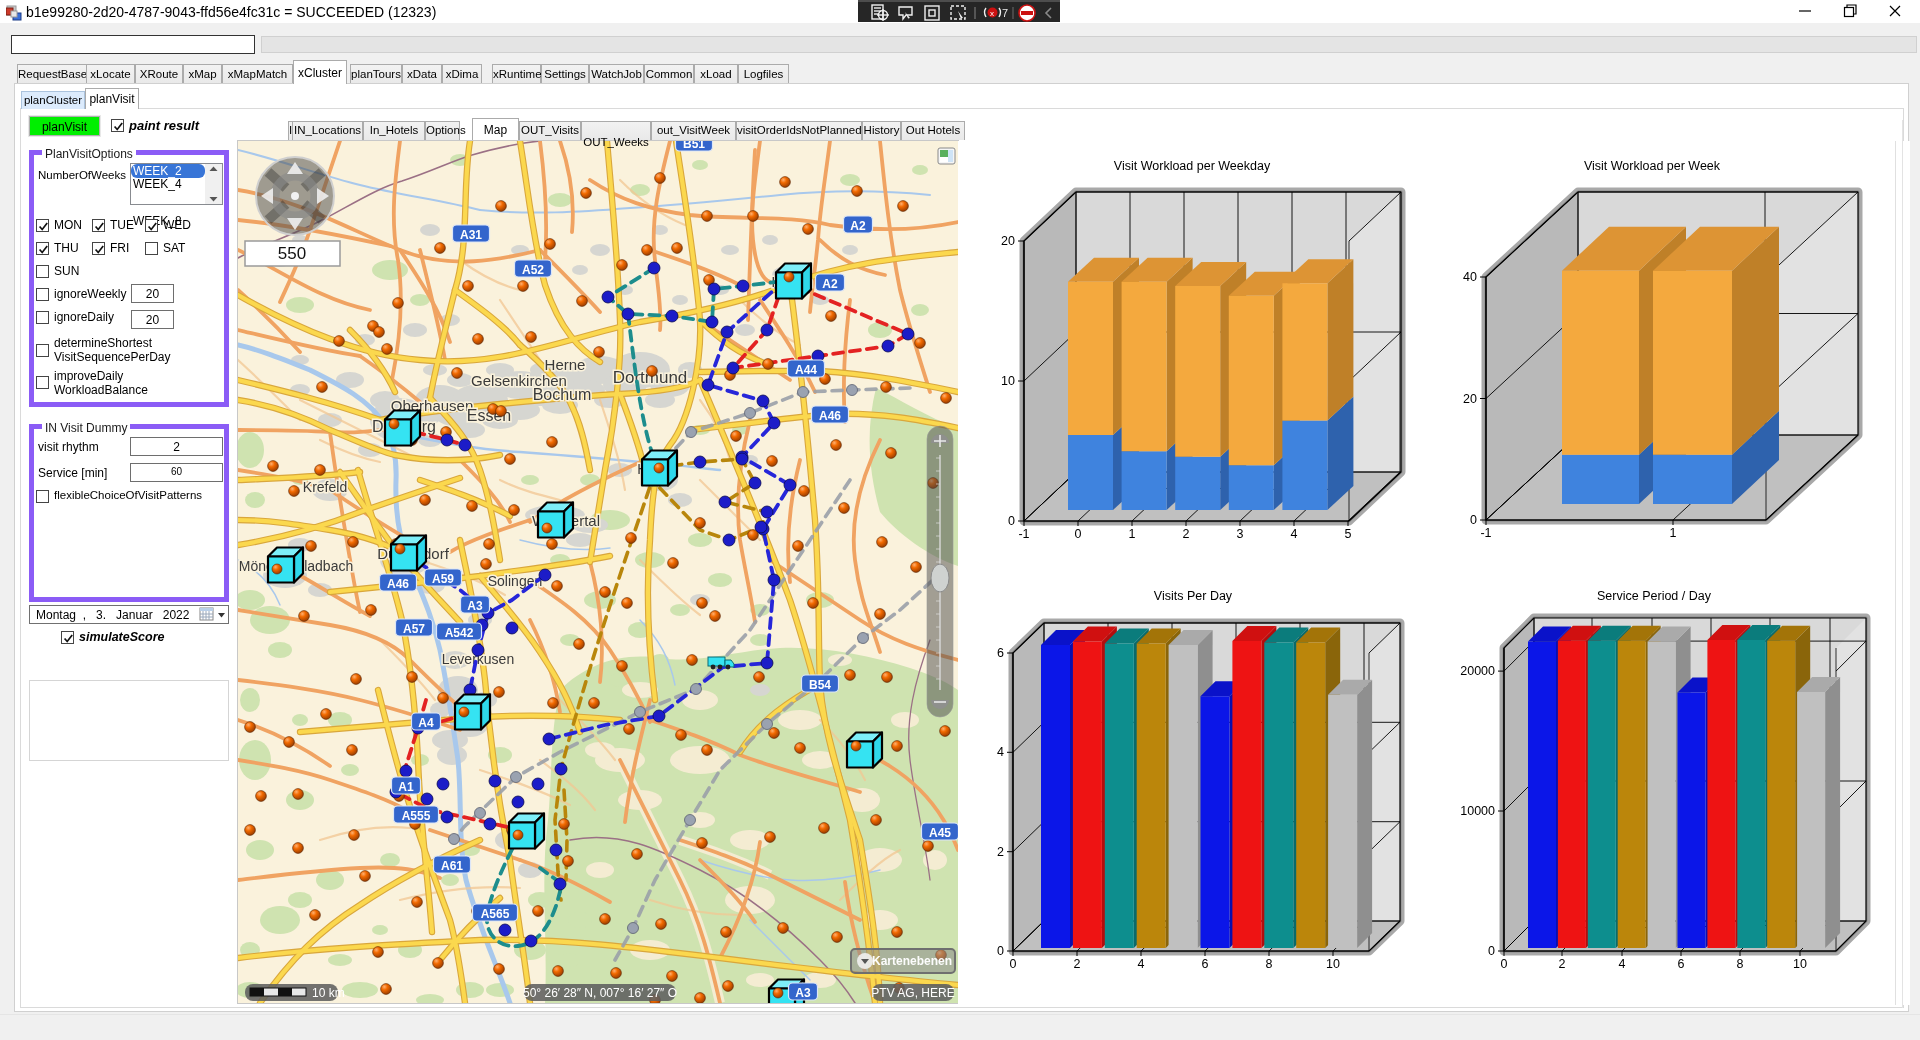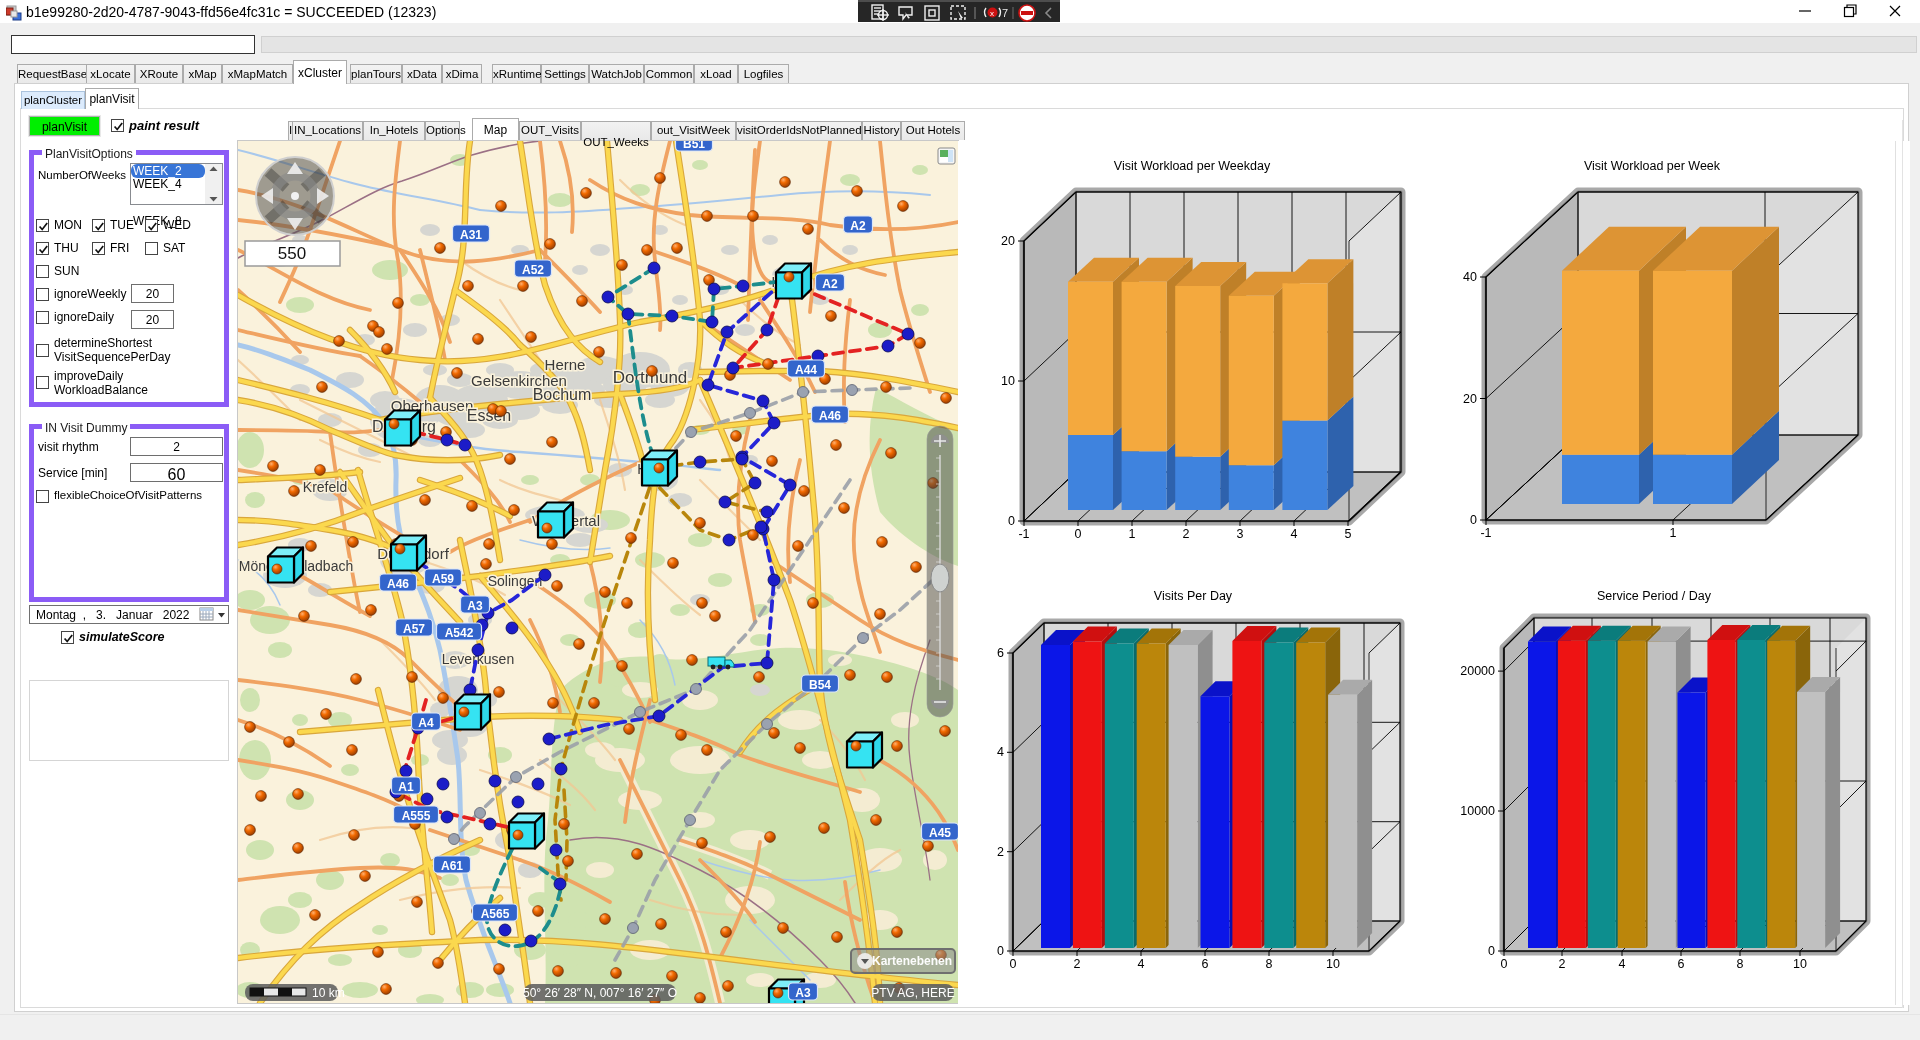--- a/index.html
+++ b/index.html
@@ -150,21 +150,21 @@
 <div class="cb" style="left:36px;top:344px;width:13px;height:13px;"></div>
 <div class="txt" style="left:54px;top:336px;font-size:12px;">determineShortest<br>VisitSequencePerDay</div>
 <div class="cb" style="left:36px;top:376px;width:13px;height:13px;"></div>
 <div class="txt" style="left:54px;top:369px;font-size:12px;">improveDaily<br>WorkloadBalance</div>
 <div class="gb" style="left:29px;top:424px;width:200px;height:178px;">
     <span>IN Visit Dummy</span>
   </div>
 <div class="txt" style="left:38px;top:440px;font-size:12px;">visit rhythm</div>
 <div class="abs z8" style="left:130px;top:437px;width:93px;height:19px;background:#fff;border:1px solid #6e6e6e;text-align:center;font-size:12px;padding-top:2px;">2</div>
 <div class="txt" style="left:38px;top:466px;font-size:12px;">Service [min]</div>
-<div class="abs z8" style="left:130px;top:463px;width:93px;height:19px;background:#fff;border:1px solid #6e6e6e;text-align:center;font-size:16px;padding-top:2px;">60</div>
+<div class="abs z8" style="left:130px;top:463px;width:93px;height:19px;background:#fff;border:1px solid #6e6e6e;text-align:center;font-size:10px;padding-top:2px;">60</div>
 <div class="cb" style="left:36px;top:490px;width:13px;height:13px;"></div>
 <div class="txt" style="left:54px;top:489px;font-size:11.5px;">flexibleChoiceOfVisitPatterns</div>
 <div class="abs z8" style="left:29px;top:605px;width:200px;height:19px;background:#fff;border:1px solid #707070;">
 <div class="txt" style="left:6px;top:2px;font-size:12px;">Montag&nbsp;&nbsp;,&nbsp;&nbsp;&nbsp;3.&nbsp;&nbsp;&nbsp;Januar&nbsp;&nbsp;&nbsp;2022</div>
 <svg width="30" height="17" style="position:absolute;right:0;top:0">
 <rect x="2" y="2" width="13" height="12" fill="#fff" stroke="#888"></rect>
 <rect x="2" y="2" width="13" height="3" fill="#b9cfe8"></rect>
 <g stroke="#9aa8bb">
         <line x1="5" y1="5" x2="5" y2="14"></line>
         <line x1="8" y1="5" x2="8" y2="14"></line>

